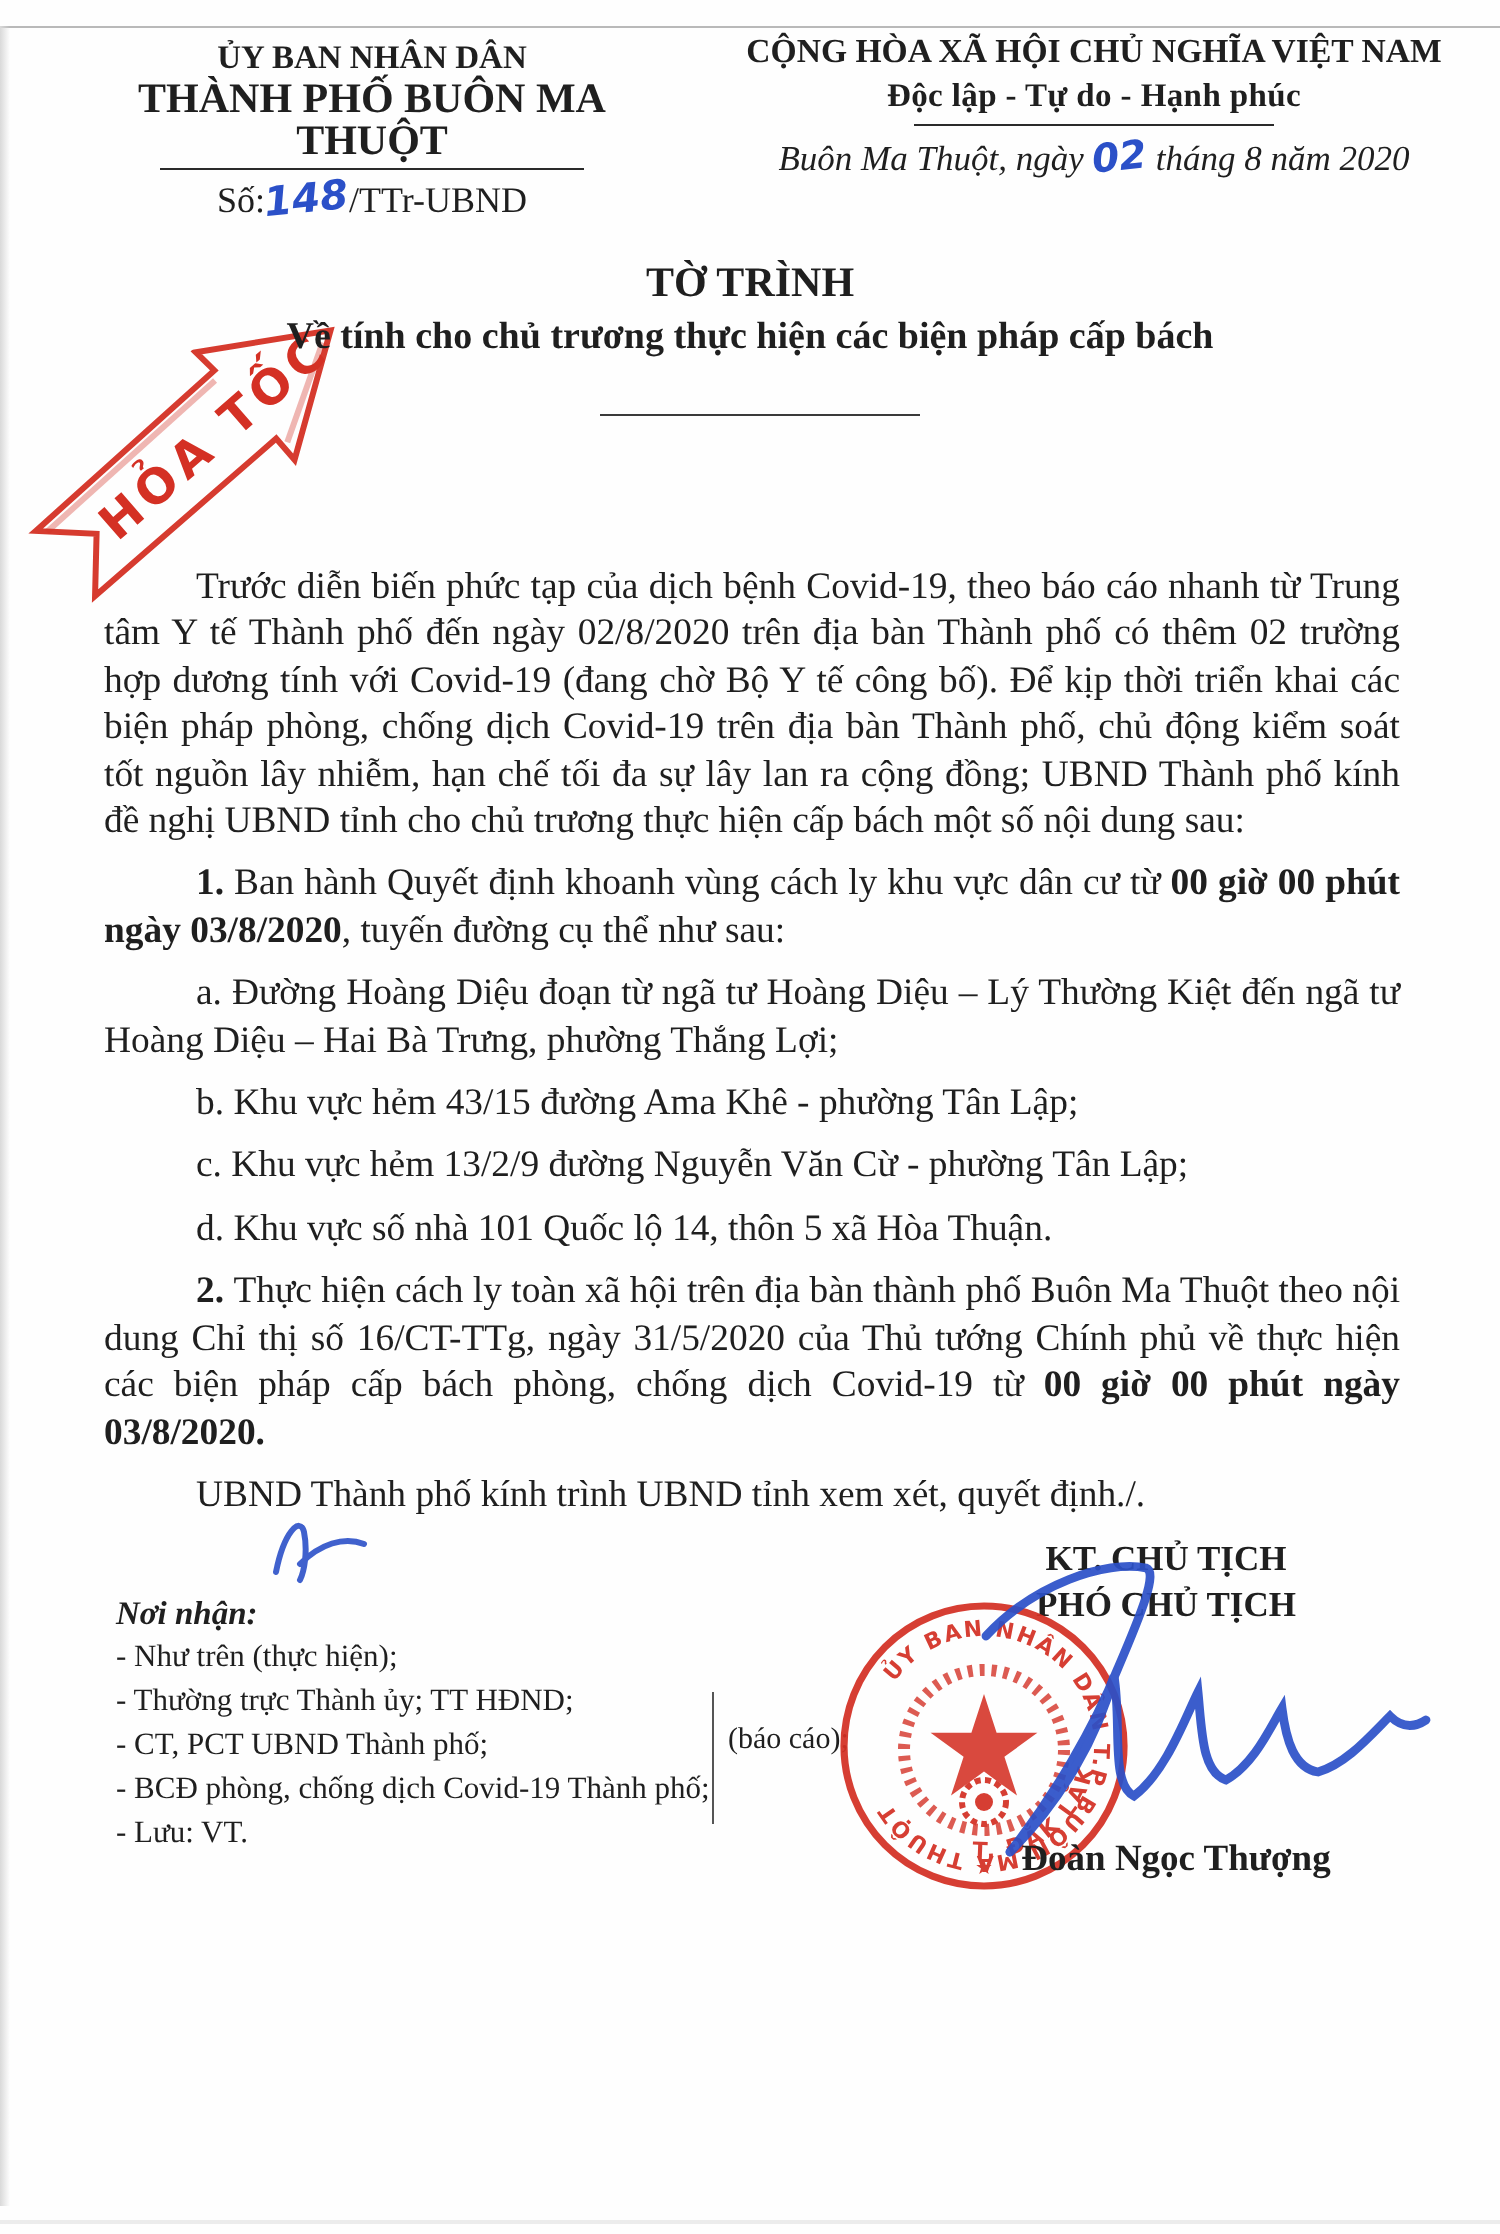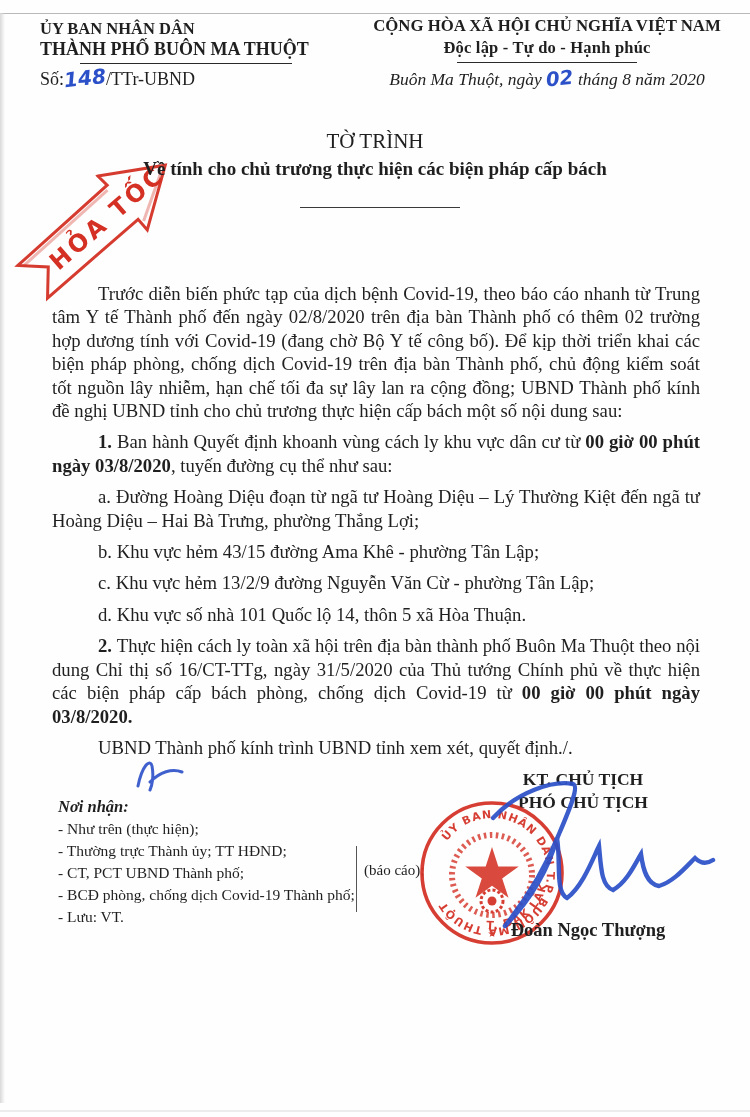--- a/index.html
+++ b/index.html
@@ -15,37 +15,37 @@
     background:#fefefe;
     overflow:hidden;
     font-family:"Liberation Serif","DejaVu Serif",serif;
     color:var(--text);
   }
   .scan-top-line{position:absolute;left:0;top:13px;width:750px;height:0;border-top:1.5px solid #b9b9b9;}
   .scan-left-shade{position:absolute;left:0;top:13px;width:5px;height:1090px;background:linear-gradient(to right,#d9d9d9,rgba(255,255,255,0));}
   .scan-bottom-line{position:absolute;left:0;top:1110px;width:750px;height:0;border-top:2px solid #ececec;}
 
   
-  .hdr-left{position:absolute;left:40px;top:18px;width:292px;line-height:21px;}
+  .hdr-left{position:absolute;left:40px;top:18px;width:292px;text-align:center;line-height:21px;}
   .hdr-left .l1{font-weight:bold;font-size:16.5px;}
-  .hdr-left .l2{font-weight:bold;font-size:18px;}
+  .hdr-left .l2{font-weight:bold;font-size:21px;}
   .hdr-left .rule{width:212px;margin:3px auto 4px auto;border-top:1.6px solid #2a2a2a;}
   .hdr-left .so{font-size:18px;margin-top:3px;}
   .hdr-right{position:absolute;left:348px;top:15px;width:398px;text-align:center;line-height:22px;}
   .hdr-right .l1{font-weight:bold;font-size:16.8px;}
   .hdr-right .l2{font-weight:bold;font-size:16.5px;letter-spacing:.2px;}
   .hdr-right .rule{width:180px;margin:3px auto 5px auto;border-top:1.6px solid #2a2a2a;}
   .hdr-right .date{font-style:italic;font-size:17.5px;margin-top:4px;white-space:nowrap;}
   .hand{color:var(--ink-blue);font-style:italic;font-weight:bold;display:inline-block;transform:rotate(-6deg);font-size:1.12em;font-family:"DejaVu Sans",sans-serif;}
 
   
   .hoatoc{position:absolute;left:4px;top:186px;width:188px;height:78px;transform:rotate(-41deg);}
 
   
-  .title{position:absolute;left:0;top:129px;width:750px;text-align:center;font-weight:normal;font-size:21px;}
+  .title{position:absolute;left:0;top:129px;width:750px;text-align:center;font-weight:bold;font-size:21px;}
   .subtitle{position:absolute;left:115px;top:156px;width:520px;text-align:center;font-weight:bold;font-size:19px;line-height:25px;}
   .subtitle-underline{position:absolute;left:300px;top:207px;width:160px;border-top:1.7px solid #3a3a3a;}
   .recipient{position:absolute;left:0px;top:241px;width:640px;text-align:center;font-size:18.5px;}
 
   
   .body{position:absolute;left:52px;top:282px;width:648px;font-size:18.7px;line-height:23.4px;text-align:justify;}
   .body p{margin:0 0 0 0;text-indent:46px;}
   .body p + p{margin-top:8px;}
   .b{font-weight:bold;}
 

